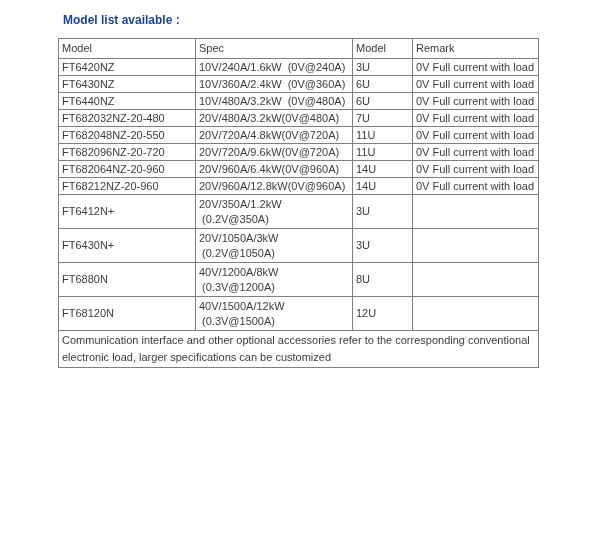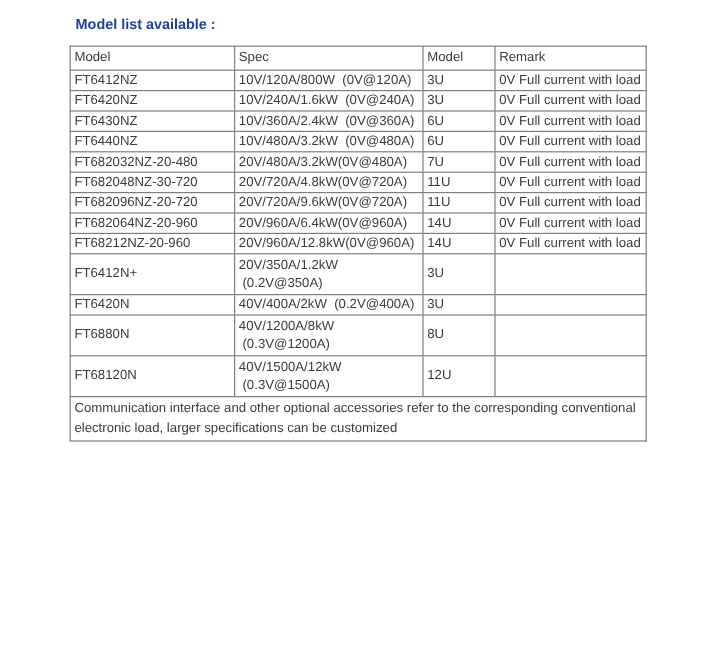--- a/index.html
+++ b/index.html
@@ -76,26 +76,20 @@
     <thead>
       <tr>
         <th>Model</th>
         <th>Spec</th>
         <th>Model</th>
         <th>Remark</th>
       </tr>
     </thead>
     <tbody id="table-body">
         <tr>
-          <td>FT6412NZ</td>
-          <td>10V/120A/800W  (0V@120A)</td>
-          <td>3U</td>
-          <td>0V Full current with load</td>
-        </tr>
-        <tr>
           <td>FT6420NZ</td>
           <td>10V/240A/1.6kW  (0V@240A)</td>
           <td>3U</td>
           <td>0V Full current with load</td>
         </tr>
         <tr>
           <td>FT6430NZ</td>
           <td>10V/360A/2.4kW  (0V@360A)</td>
           <td>6U</td>
           <td>0V Full current with load</td>
@@ -106,21 +100,21 @@
           <td>6U</td>
           <td>0V Full current with load</td>
         </tr>
         <tr>
           <td>FT682032NZ-20-480</td>
           <td>20V/480A/3.2kW(0V@480A)</td>
           <td>7U</td>
           <td>0V Full current with load</td>
         </tr>
         <tr>
-          <td>FT682048NZ-30-720</td>
+          <td>FT682048NZ-20-550</td>
           <td>20V/720A/4.8kW(0V@720A)</td>
           <td>11U</td>
           <td>0V Full current with load</td>
         </tr>
         <tr>
           <td>FT682096NZ-20-720</td>
           <td>20V/720A/9.6kW(0V@720A)</td>
           <td>11U</td>
           <td>0V Full current with load</td>
         </tr>
@@ -136,23 +130,24 @@
           <td>14U</td>
           <td>0V Full current with load</td>
         </tr>
         <tr class="tall">
           <td>FT6412N+</td>
           <td>20V/350A/1.2kW
  (0.2V@350A)</td>
           <td>3U</td>
           <td></td>
         </tr>
-        <tr>
-          <td>FT6420N</td>
-          <td>40V/400A/2kW  (0.2V@400A)</td>
+        <tr class="tall">
+          <td>FT6430N+</td>
+          <td>20V/1050A/3kW
+ (0.2V@1050A)</td>
           <td>3U</td>
           <td></td>
         </tr>
         <tr class="tall">
           <td>FT6880N</td>
           <td>40V/1200A/8kW
  (0.3V@1200A)</td>
           <td>8U</td>
           <td></td>
         </tr>

